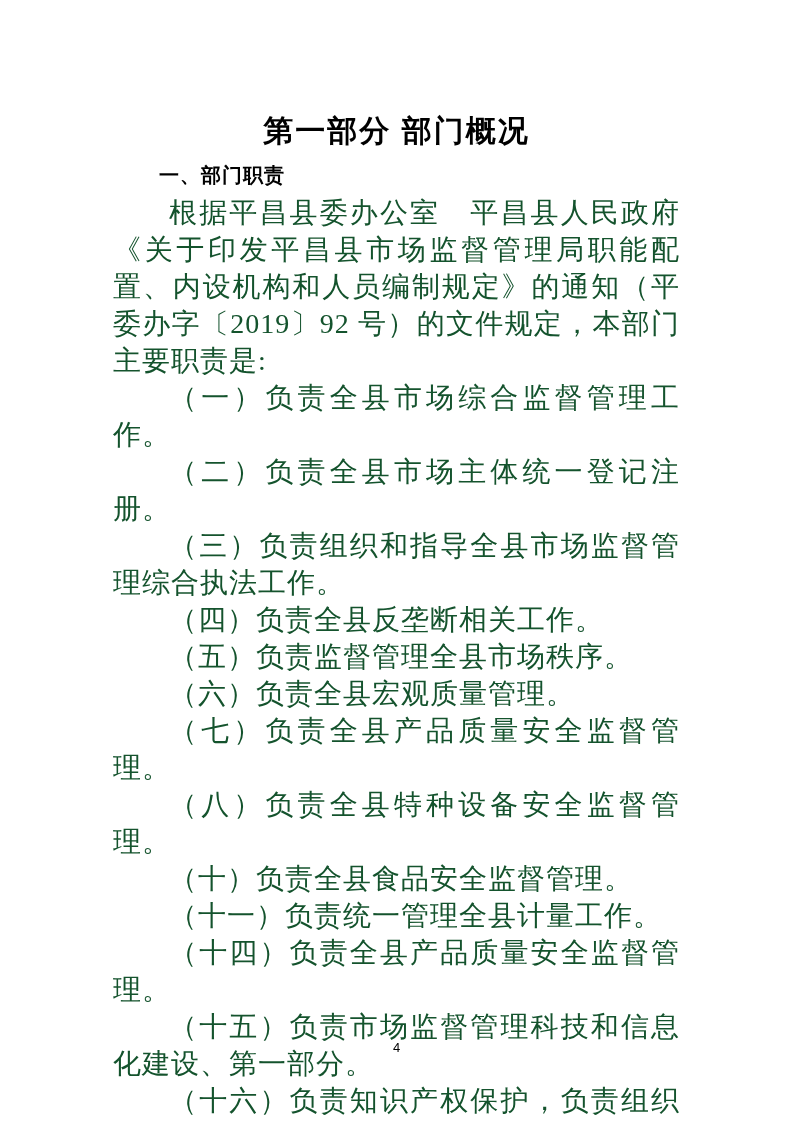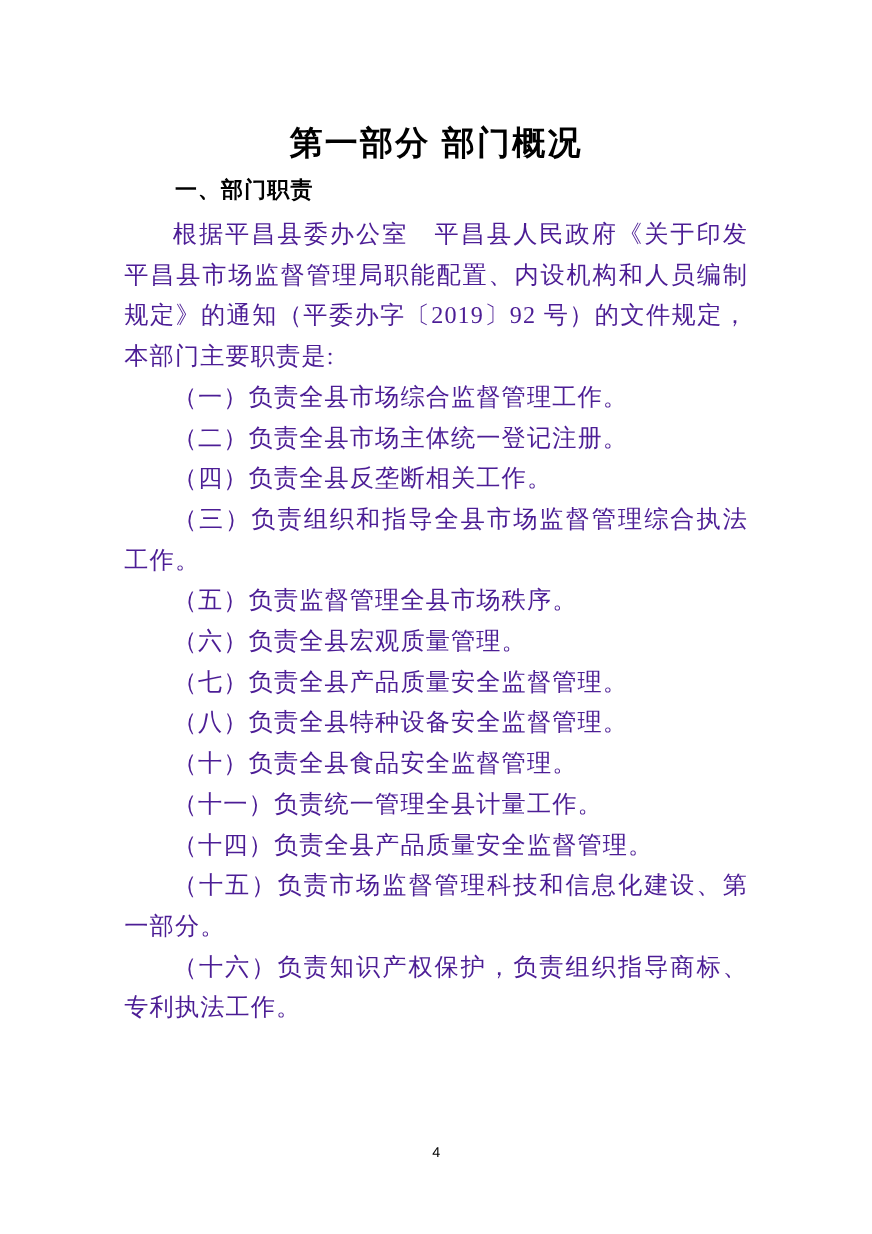--- a/index.html
+++ b/index.html
@@ -25,38 +25,38 @@
     font-family: "Liberation Sans", "DejaVu Sans", sans-serif;
     font-weight: bold;
     font-size: 30px;
     line-height: 38px;
     letter-spacing: 2px;
     color: #000000;
     white-space: nowrap;
   }
   .section-heading {
     margin: 0;
-    font-family: Liberation Mono, monospace;
+    font-family: Liberation Serif, serif;
     font-weight: bold;
     font-size: 20px;
     line-height: 30px;
     text-indent: 2.3em;
     letter-spacing: 1px;
     color: #000000;
   }
   .body-text {
     margin: 4px 0 0 0;
     font-family: "Liberation Serif", "DejaVu Serif", serif;
-    font-size: 22px;
+    font-size: 28px;
     line-height: 37px;
     letter-spacing: 1px;
     text-align: justify;
     text-justify: inter-ideograph;
     text-indent: 2em;
-    color: #4c1d95;
+    color: #14532d;
   }
   .duty {
     margin: 0;
   }
   .page-number {
     position: absolute;
     left: 0;
     right: 0;
     top: 1022px;
     text-align: center;
@@ -68,22 +68,22 @@
 </head>
 <body>
 
 <div class="page">
   <div class="content">
     <h1 class="doc-title">第一部分 部门概况</h1>
     <h2 class="section-heading">一、部门职责</h2>
     <p class="body-text">根据平昌县委办公室　平昌县人民政府《关于印发平昌县市场监督管理局职能配置、内设机构和人员编制规定》的通知（平委办字〔2019〕92 号）的文件规定，本部门主要职责是:</p>
     <p class="body-text duty">（一）负责全县市场综合监督管理工作。</p>
     <p class="body-text duty">（二）负责全县市场主体统一登记注册。</p>
+    <p class="body-text duty">（三）负责组织和指导全县市场监督管理综合执法工作。</p>
     <p class="body-text duty">（四）负责全县反垄断相关工作。</p>
-    <p class="body-text duty">（三）负责组织和指导全县市场监督管理综合执法工作。</p>
     <p class="body-text duty">（五）负责监督管理全县市场秩序。</p>
     <p class="body-text duty">（六）负责全县宏观质量管理。</p>
     <p class="body-text duty">（七）负责全县产品质量安全监督管理。</p>
     <p class="body-text duty">（八）负责全县特种设备安全监督管理。</p>
     <p class="body-text duty">（十）负责全县食品安全监督管理。</p>
     <p class="body-text duty">（十一）负责统一管理全县计量工作。</p>
     <p class="body-text duty">（十四）负责全县产品质量安全监督管理。</p>
     <p class="body-text duty">（十五）负责市场监督管理科技和信息化建设、第一部分。</p>
     <p class="body-text duty">（十六）负责知识产权保护，负责组织指导商标、专利执法工作。</p>
   </div>

